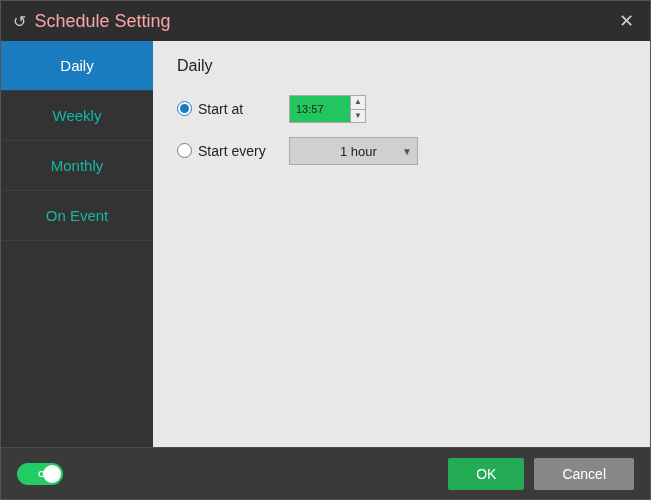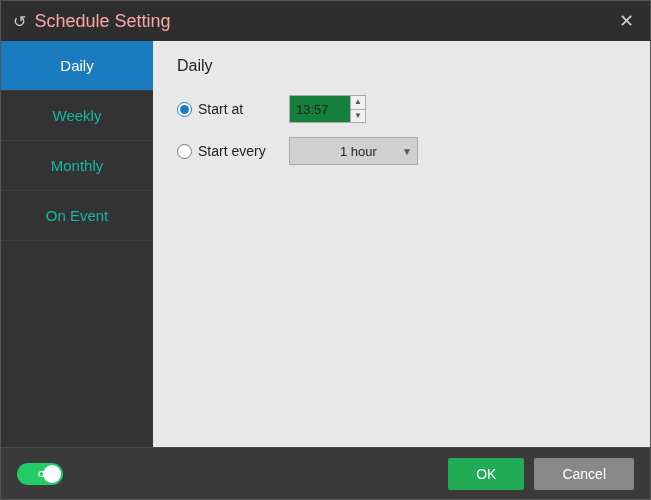--- a/index.html
+++ b/index.html
@@ -91,21 +91,21 @@
       color: #222;
       margin-bottom: 6px;
     }
     .form-row {
       display: flex;
       align-items: center;
       gap: 12px;
     }
     .radio-label {
       display: flex;
-      align-items: flex-end;
+      align-items: flex-start;
       gap: 6px;
       font-size: 14px;
       color: #222;
       cursor: pointer;
       min-width: 100px;
     }
     input[type="radio"] {
       accent-color: #1a7bbf;
       width: 15px;
       height: 15px;
@@ -115,24 +115,24 @@
       display: flex;
       align-items: center;
       border: 1px solid #aaa;
       background: #fff;
       height: 28px;
     }
     .time-input {
       border: none;
       outline: none;
       padding: 2px 6px;
-      font-size: 13px;
+      font-size: 11px;
       width: 60px;
       height: 100%;
-      background: #15803d;
+      background: #22c55e;
       color: #222;
     }
     .spinner-btns {
       display: flex;
       flex-direction: column;
       height: 100%;
       border-left: 1px solid #aaa;
     }
     .spin-btn {
       flex: 1;

